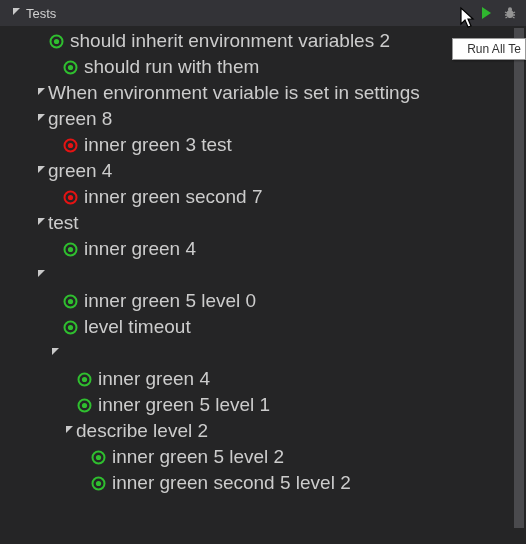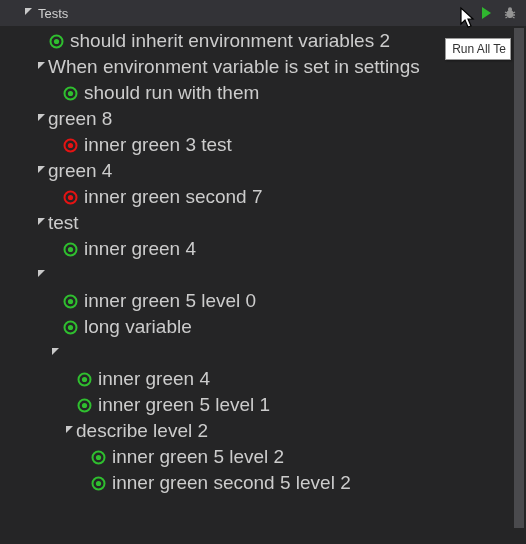--- a/index.html
+++ b/index.html
@@ -19,21 +19,21 @@
     width: 100%;
     height: 100%;
     background: #252526;
   }
   .header {
     display: flex;
     align-items: center;
     height: 26px;
     background: #333337;
     color: #d0d0d0;
-    padding-left: 20px;
+    padding-left: 8px;
     position: relative;
   }
   .header .twisty {
     width: 16px;
     text-align: center;
     color: #cccccc;
     font-size: 10px;
     line-height: 16px;
   }
   .header .title {
@@ -113,28 +113,28 @@
     top: 2px;
     height: 500px;
     background: #4a4a4d;
     border-radius: 0;
   }
 
   
   .tooltip {
     position: absolute;
     top: 38px;
-    right: 15px;
+    right: 0;
     background: #ffffff;
     color: #333333;
     border: 1px solid #9a9a9a;
     font-size: 12px;
     height: 20px;
     line-height: 20px;
-    padding: 0 4px 0 6px;
+    padding: 0 4px 0 14px;
     box-shadow: 1px 1px 2px rgba(0,0,0,0.35);
     white-space: nowrap;
     overflow: hidden;
     
     max-width: 60px;
   }
 
   
   .cursor {
     position: absolute;
@@ -185,35 +185,35 @@
         <span class="indent" style="width: 48px;"></span>
         <span class="status">
           <svg width="15" height="15" viewBox="0 0 15 15">
             <circle cx="7.5" cy="7.5" r="6" fill="none" stroke="#2fbf2f" stroke-width="2"></circle>
             <circle cx="7.5" cy="7.5" r="2.6" fill="#2fbf2f"></circle>
           </svg>
         </span>
         <span class="label">should inherit environment variables 2</span>
       </div>
       <div class="row">
+        <span class="indent" style="width: 62px;"></span>
+        <span class="status">
+          <svg width="15" height="15" viewBox="0 0 15 15">
+            <circle cx="7.5" cy="7.5" r="6" fill="none" stroke="#2fbf2f" stroke-width="2"></circle>
+            <circle cx="7.5" cy="7.5" r="2.6" fill="#2fbf2f"></circle>
+          </svg>
+        </span>
+        <span class="label">should run with them</span>
+      </div>
+      <div class="row">
         <span class="indent" style="width: 34px;"></span>
         <span class="twisty-cell"><svg width="9" height="9" viewBox="0 0 9 9">
             <path d="M1 1 L8 1 L1 8 Z" fill="#c9c9c9"></path>
           </svg></span>
         <span class="label">When environment variable is set in settings</span>
-      </div>
-      <div class="row">
-        <span class="indent" style="width: 62px;"></span>
-        <span class="status">
-          <svg width="15" height="15" viewBox="0 0 15 15">
-            <circle cx="7.5" cy="7.5" r="6" fill="none" stroke="#2fbf2f" stroke-width="2"></circle>
-            <circle cx="7.5" cy="7.5" r="2.6" fill="#2fbf2f"></circle>
-          </svg>
-        </span>
-        <span class="label">should run with them</span>
       </div>
       <div class="row">
         <span class="indent" style="width: 34px;"></span>
         <span class="twisty-cell"><svg width="9" height="9" viewBox="0 0 9 9">
             <path d="M1 1 L8 1 L1 8 Z" fill="#c9c9c9"></path>
           </svg></span>
         <span class="label">green 8</span>
       </div>
       <div class="row">
         <span class="indent" style="width: 62px;"></span>
@@ -276,21 +276,21 @@
         <span class="label">inner green 5 level 0</span>
       </div>
       <div class="row">
         <span class="indent" style="width: 62px;"></span>
         <span class="status">
           <svg width="15" height="15" viewBox="0 0 15 15">
             <circle cx="7.5" cy="7.5" r="6" fill="none" stroke="#2fbf2f" stroke-width="2"></circle>
             <circle cx="7.5" cy="7.5" r="2.6" fill="#2fbf2f"></circle>
           </svg>
         </span>
-        <span class="label">long variable</span>
+        <span class="label">level timeout</span>
       </div>
       <div class="row">
         <span class="indent" style="width: 48px;"></span>
         <span class="twisty-cell"><svg width="9" height="9" viewBox="0 0 9 9">
             <path d="M1 1 L8 1 L1 8 Z" fill="#c9c9c9"></path>
           </svg></span>
       </div>
       <div class="row">
         <span class="indent" style="width: 76px;"></span>
         <span class="status">

